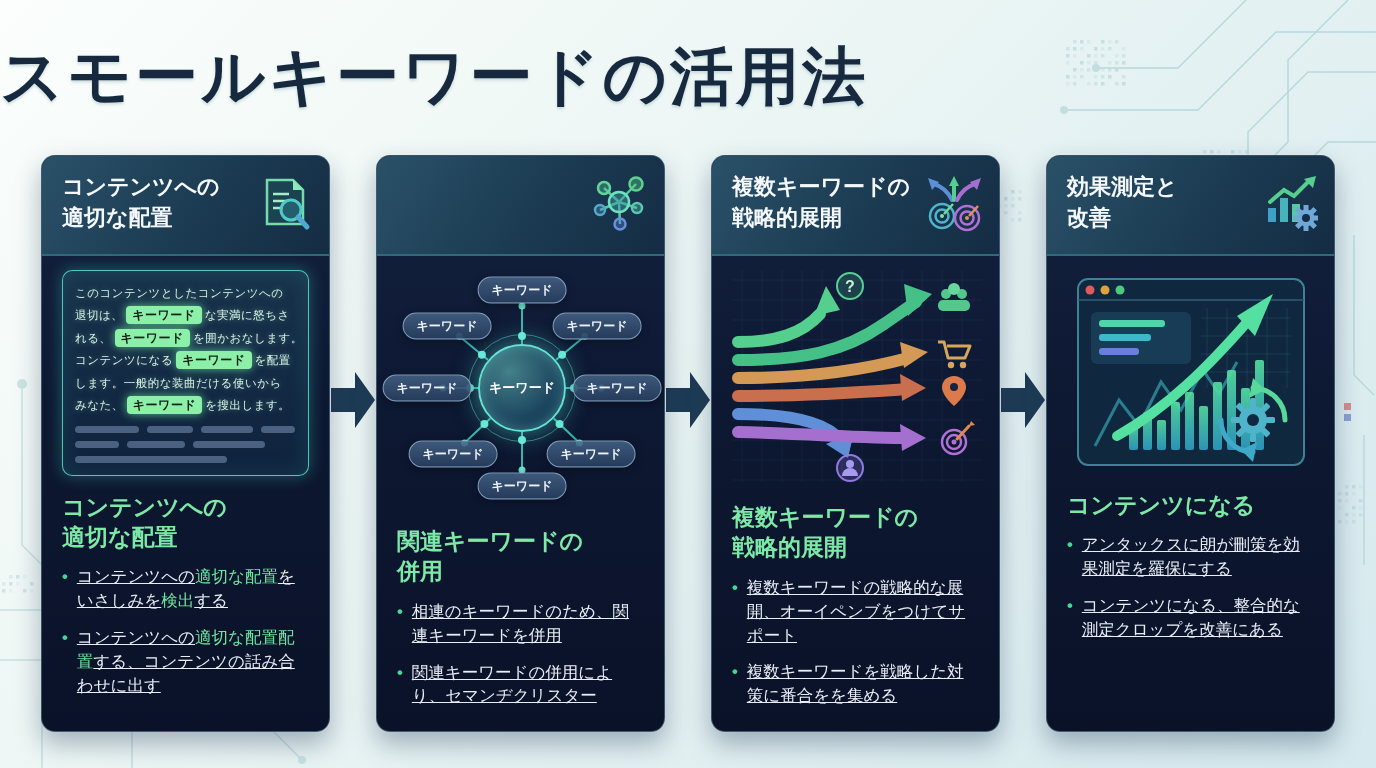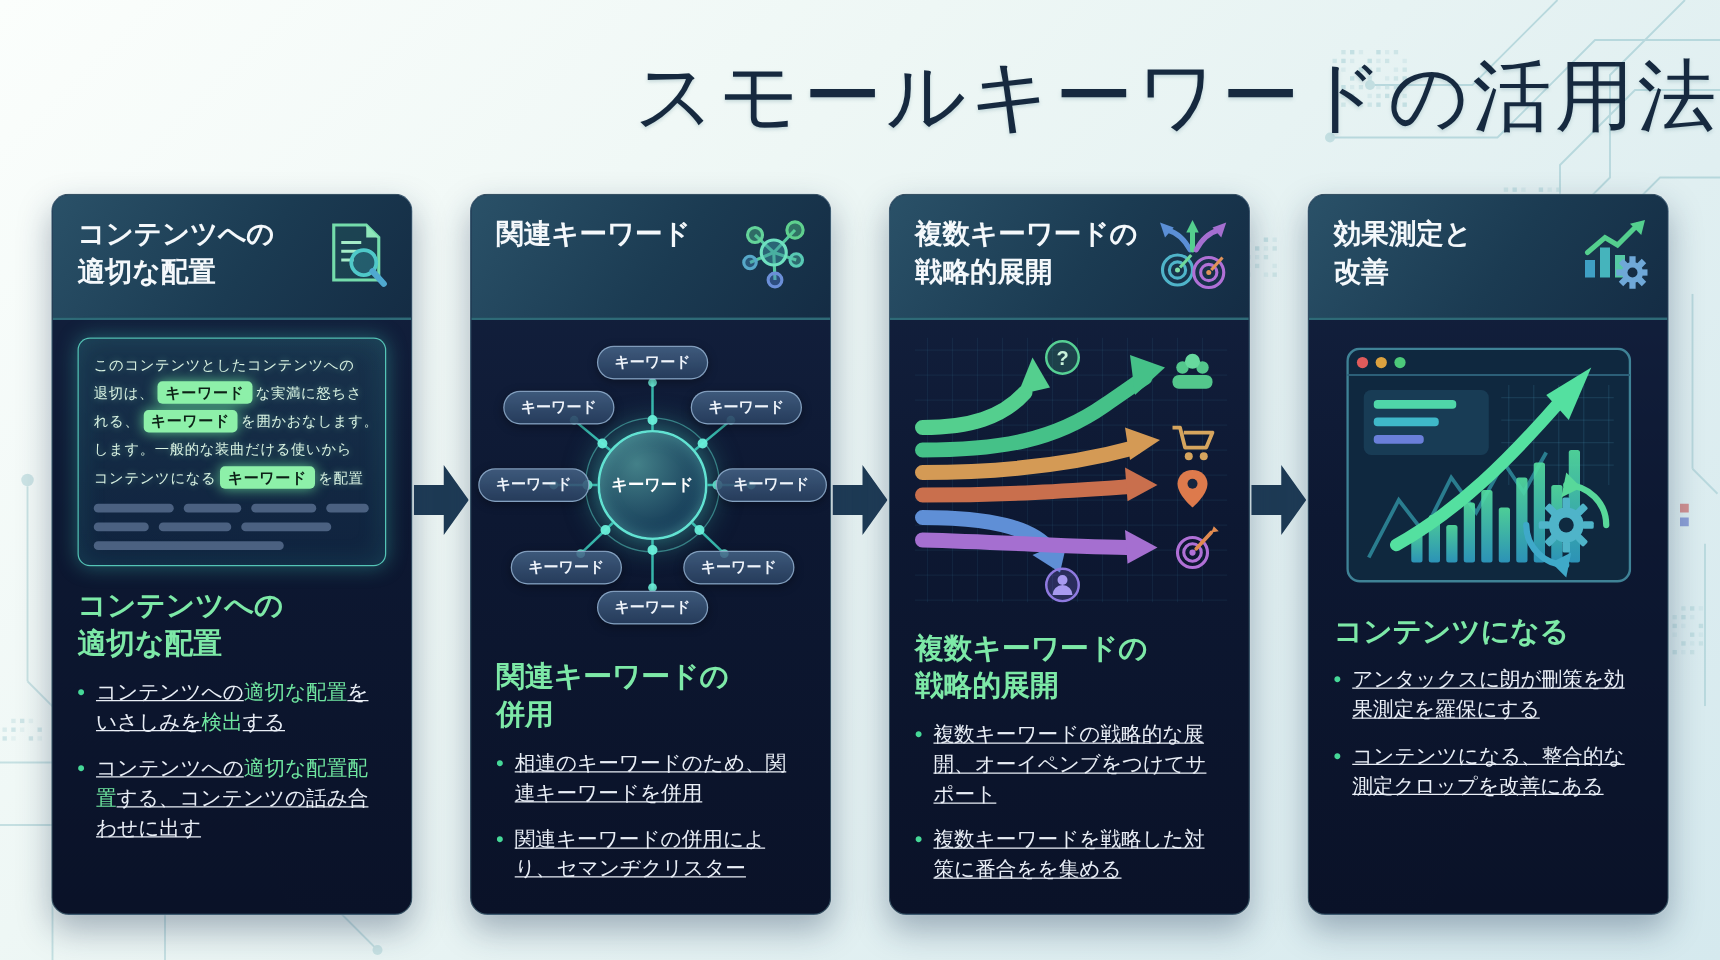--- a/index.html
+++ b/index.html
@@ -10,21 +10,21 @@
     position:relative;
   }
   .bg-svg { position:absolute; pointer-events:none; }
   #circuit-tr { top:0; right:0; opacity:.75; }
   #circuit-bl { bottom:0; left:0; opacity:.65; }
   #circuit-le { top:370px; left:0; opacity:.6; }
   #circuit-re { top:235px; right:0; opacity:.7; }
 
   .page-title {
     position:absolute; top:34px; left:0; width:100%;
-    text-align:right; font-size:63px; font-weight:normal;
+    text-align:left; font-size:63px; font-weight:bold;
     color:#16293f; letter-spacing:3px;
     text-shadow:0 2px 3px rgba(120,160,170,.35);
   }
 
   .cards-row {
     position:absolute; top:155px; left:41px; width:1294px;
     display:flex; align-items:flex-start;
   }
   .flow-arrow { width:46px; flex:0 0 46px; margin-top:217px; display:flex; justify-content:center; }
 
@@ -349,22 +349,23 @@
           <line x1="43" y1="43" x2="52" y2="53" stroke="#4fa9d0" stroke-width="5" stroke-linecap="round"></line>
         </svg>
       </span>
     </header>
     <div class="card-body">
       <div class="card-visual" id="visual-0">
           <div class="note-box">
             <div class="atext-line"><span>このコンテンツとしたコンテンツへの</span></div>
             <div class="atext-line"><span>退切は、</span><span class="kw-chip">キーワード</span><span>な実満に怒ちさ</span></div>
             <div class="atext-line"><span>れる、</span><span class="kw-chip">キーワード</span><span>を囲かおなします。</span></div>
+            <div class="atext-line"><span>コンテンツになる</span><span class="kw-chip">キーワード</span><span>を配置</span></div>
             <div class="atext-line"><span>します。一般的な装曲だける使いから</span></div>
-            <div class="atext-line"><span>コンテンツになる</span><span class="kw-chip">キーワード</span><span>を配置</span></div>
+            <div class="atext-line"><span>みなた、</span><span class="kw-chip">キーワード</span><span>を搜出します。</span></div>
             <div class="bar-rows">
               <div class="bar-row">
                 <div class="ph-bar" style="width: 64px;"></div>
                 <div class="ph-bar" style="width: 46px;"></div>
                 <div class="ph-bar" style="width: 52px;"></div>
                 <div class="ph-bar" style="width: 34px;"></div>
               </div>
               <div class="bar-row">
                 <div class="ph-bar" style="width: 44px;"></div>
                 <div class="ph-bar" style="width: 58px;"></div>
@@ -395,21 +396,20 @@
 
   <div class="flow-arrow">
     <svg width="44" height="56" viewBox="0 0 44 56">
         <polygon points="0,16 24,16 24,0 44,28 24,56 24,40 0,40" fill="#1e3b55"></polygon>
       </svg>
   </div>
 
   <section class="card">
     <header class="card-header">
       <div class="card-header-title">
-        <span>関連キーワード</span>
       </div>
       <span class="hdr-icon">
         <svg width="58" height="62" viewBox="0 0 58 62">
           <g stroke="#56c9a0" stroke-width="2.5">
             <line x1="29" y1="28" x2="14" y2="14"></line>
               <line x1="29" y1="28" x2="46" y2="10"></line>
             <line x1="29" y1="28" x2="10" y2="36"></line>
               <line x1="29" y1="28" x2="47" y2="34"></line>
             <line x1="29" y1="28" x2="30" y2="50"></line>
           </g>

